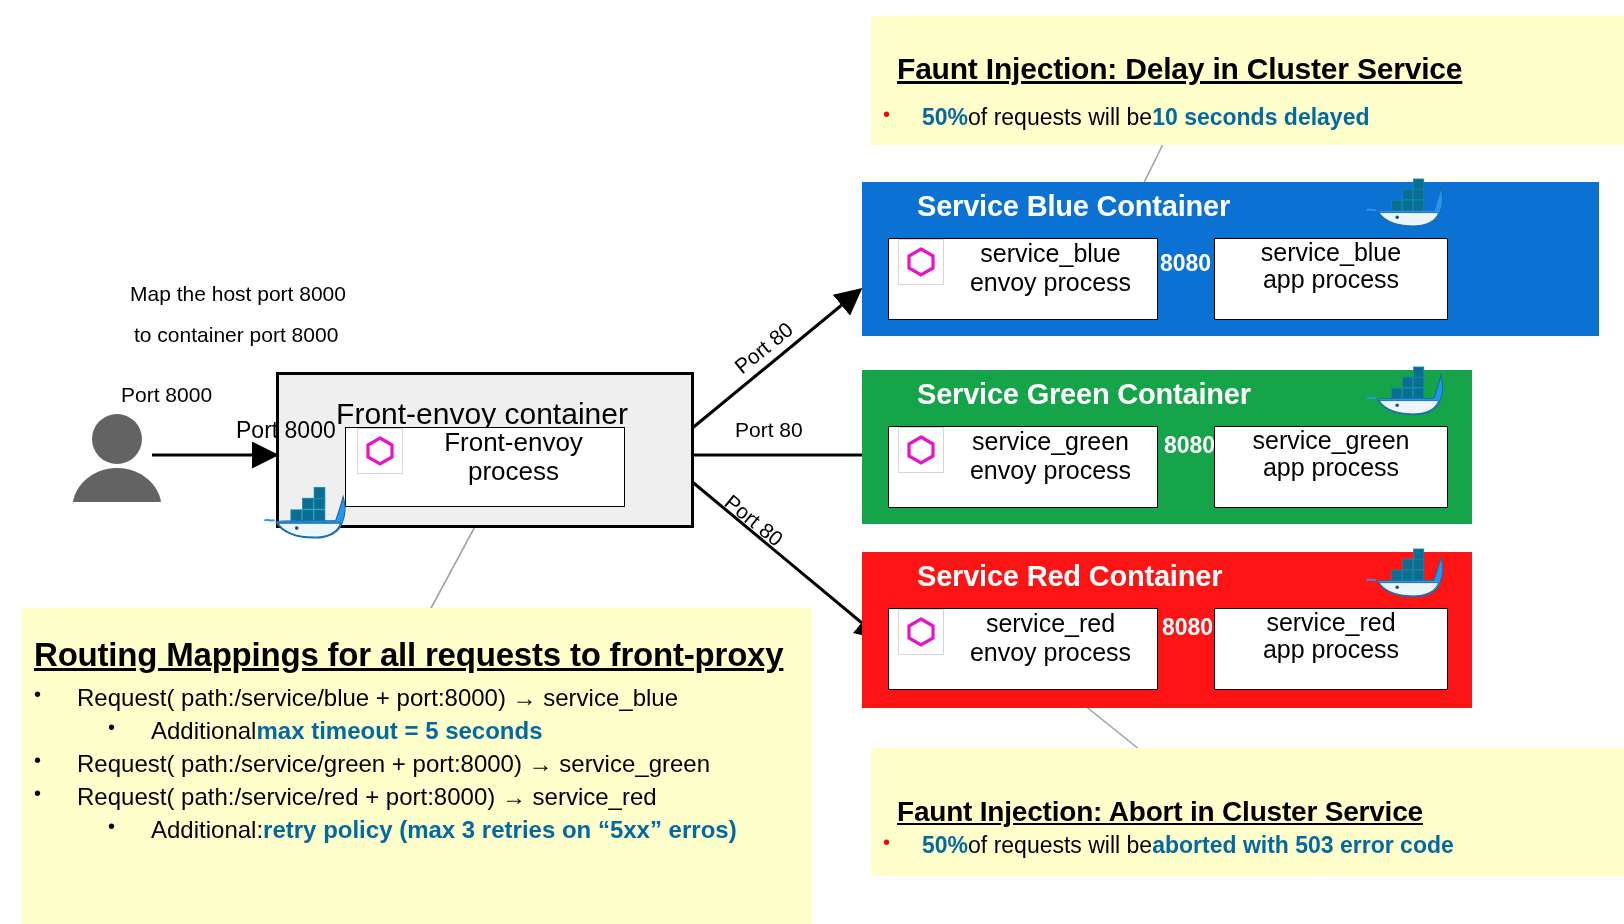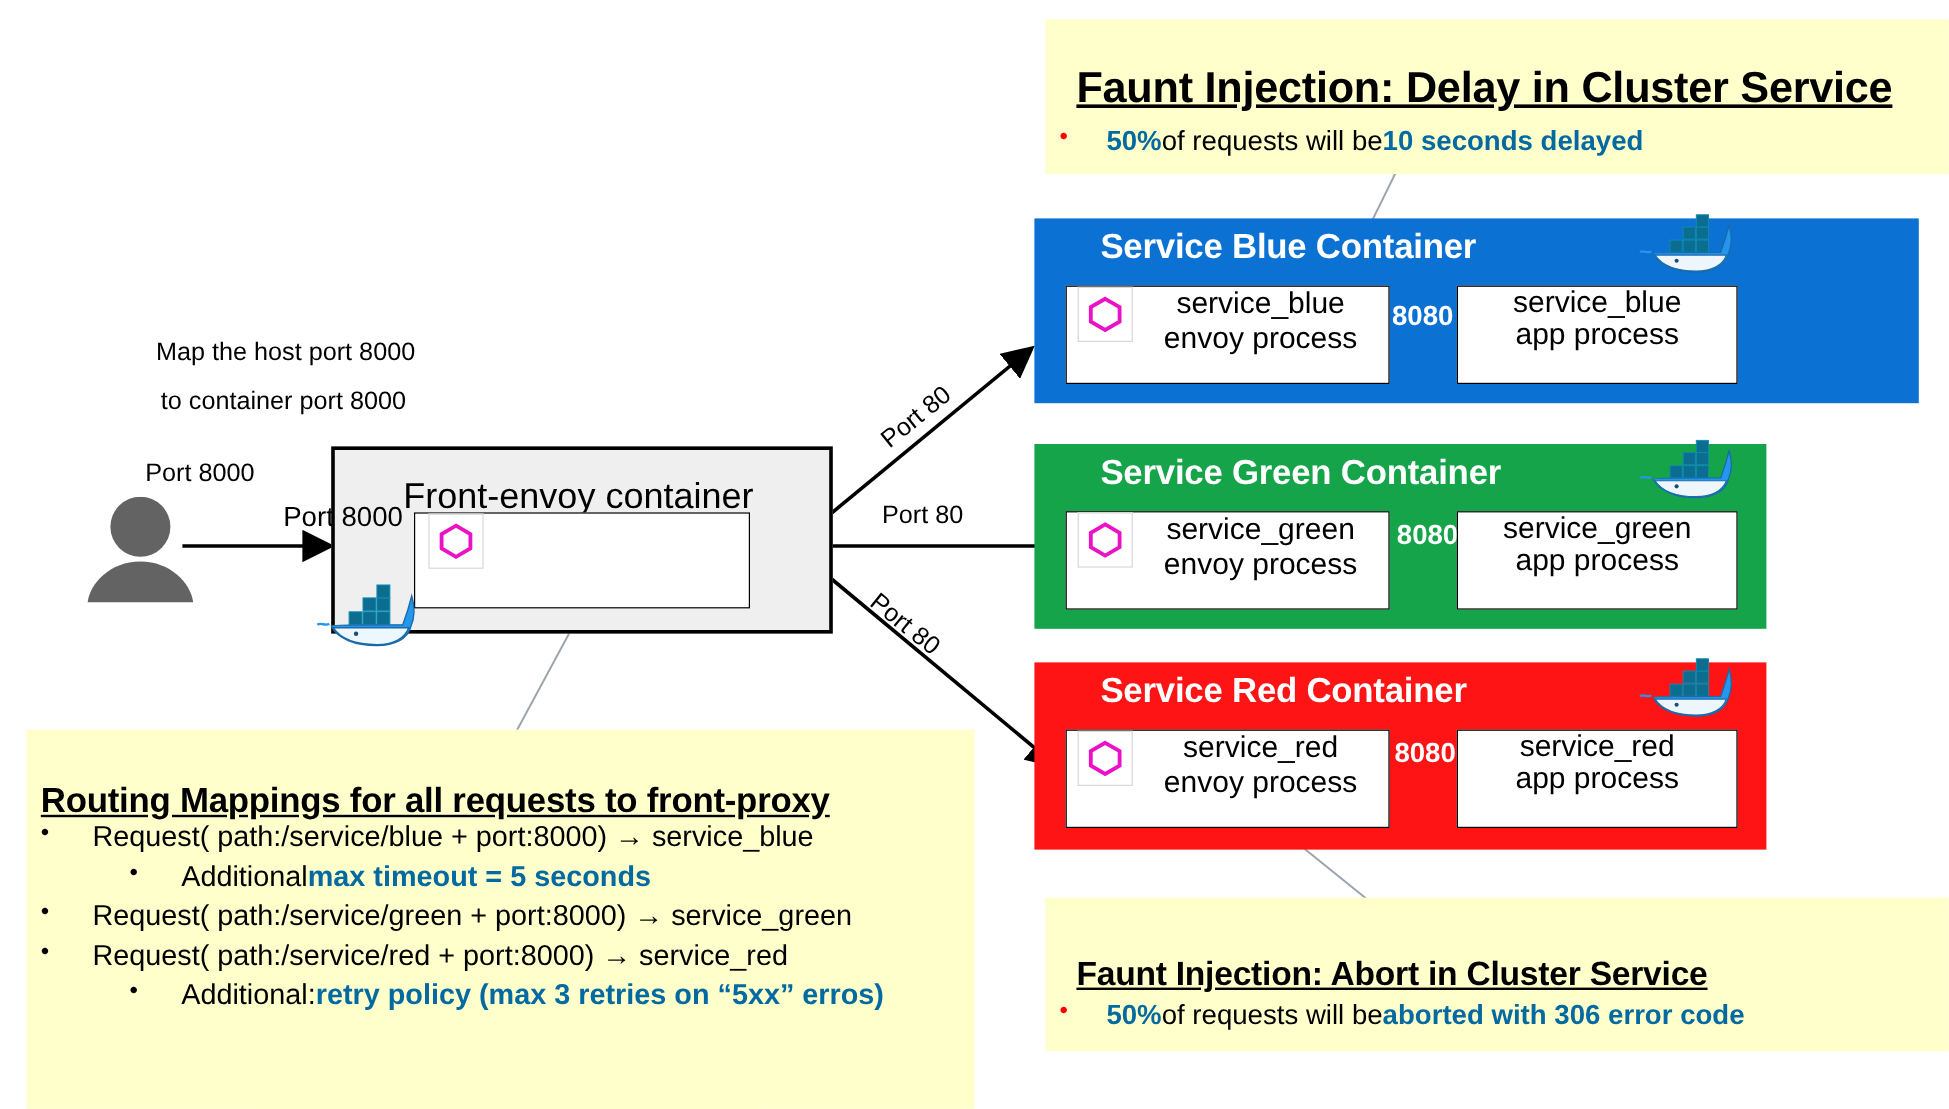--- a/index.html
+++ b/index.html
@@ -63,43 +63,43 @@
   <line x1="1155" y1="277" x2="1212" y2="277" stroke="#000" stroke-width="3.5" marker-end="url(#ahs)"></line>
   <line x1="1155" y1="466" x2="1212" y2="466" stroke="#000" stroke-width="3.5" marker-end="url(#ahs)"></line>
   <line x1="1155" y1="650" x2="1212" y2="650" stroke="#000" stroke-width="3.5" marker-end="url(#ahs)"></line>
 
   <line x1="1165" y1="140" x2="1105" y2="262" stroke="#9aa3ae" stroke-width="1.6"></line>
   <line x1="430" y1="610" x2="492" y2="495" stroke="#9aa3ae" stroke-width="1.6"></line>
   <line x1="1140" y1="750" x2="1078" y2="700" stroke="#9aa3ae" stroke-width="1.6"></line>
 </svg>
 
 <div class="abs callout" style="left:871px;top:16px;width:753px;height:129px;">
-  <div class="callout-title abs" style="left:26px;top:36px;font-size:36px;">Faunt Injection: Delay in Cluster Service</div>
+  <div class="callout-title abs" style="left:26px;top:36px;font-size:30px;">Faunt Injection: Delay in Cluster Service</div>
   <div class="bullet-row abs" style="left:12px;top:88px;font-size:23px;">
     <span class="bdot">•</span>
     <span style="display:inline-block;width:18px;"></span>
     <span class="red bold">50%</span>
     <span> of requests will be </span>
     <span class="red bold">10 seconds delayed</span>
   </div>
 </div>
 
 <div class="abs callout" style="left:871px;top:748px;width:753px;height:128px;">
   <div class="callout-title abs" style="left:26px;top:48px;font-size:28px;">Faunt Injection: Abort in Cluster Service</div>
   <div class="bullet-row abs" style="left:12px;top:84px;font-size:23px;">
     <span class="bdot">•</span>
     <span style="display:inline-block;width:18px;"></span>
     <span class="red bold">50%</span>
     <span> of requests will be </span>
-    <span class="red bold">aborted with 306 error code</span>
+    <span class="red bold">aborted with 503 error code</span>
   </div>
 </div>
 
 <div class="abs callout" style="left:22px;top:608px;width:790px;height:316px;">
-  <div class="callout-title abs" style="left:12px;top:44px;font-size:29px;">Routing Mappings for all requests to front-proxy</div>
+  <div class="callout-title abs" style="left:12px;top:28px;font-size:33px;">Routing Mappings for all requests to front-proxy</div>
 
   <div class="abs" style="left:0px;top:76px;width:790px;">
 
     <div class="bullet-row" style="padding-left:12px;height:33px;font-size:24px;">
       <span class="bdot blk">•</span>
       <span style="display:inline-block;width:22px;"></span>
       <span>Request( path:/service/blue + port:8000) →  service_blue</span>
     </div>
 
     <div class="bullet-row" style="padding-left:86px;height:33px;font-size:24px;">
@@ -148,20 +148,24 @@
 </div>
 <div class="front-title abs" style="left:276px;top:381px;width:412px;font-size:30px;margin-top:16px;">Front-envoy container</div>
 
 <div class="abs" style="left:236px;top:417px;font-size:23px;">Port 8000</div>
 
 <div class="proc-box with-icon" style="left:345px;top:427px;width:278px;height:78px;">
   <span class="envoy-ico" style="margin-left:11px;">
     <svg width="34" height="34" viewBox="0 0 34 34">
       <polygon points="17,4 29,11 29,23 17,30 5,23 5,11" fill="none" stroke="#ea11c6" stroke-width="3.2"></polygon>
     </svg>
+  </span>
+  <span style="flex:1;text-align:center;font-size:26px;line-height:1.12;">
+    <span>Front-envoy</span><br>
+    <span>process</span>
   </span>
 </div>
 
 <div class="abs" style="left:258px;top:485px;width:94px;height:58px;">
   <svg width="94" height="58" viewBox="0 0 110 70">
     <g>
       <rect x="38" y="30" width="13" height="13" fill="#0b6d8f"></rect>
         <rect x="38" y="30" width="13" height="13" fill="none" stroke="#0e8bb5"></rect>
       <rect x="52" y="30" width="13" height="13" fill="#0b6d8f"></rect>
         <rect x="52" y="30" width="13" height="13" fill="none" stroke="#0e8bb5"></rect>

